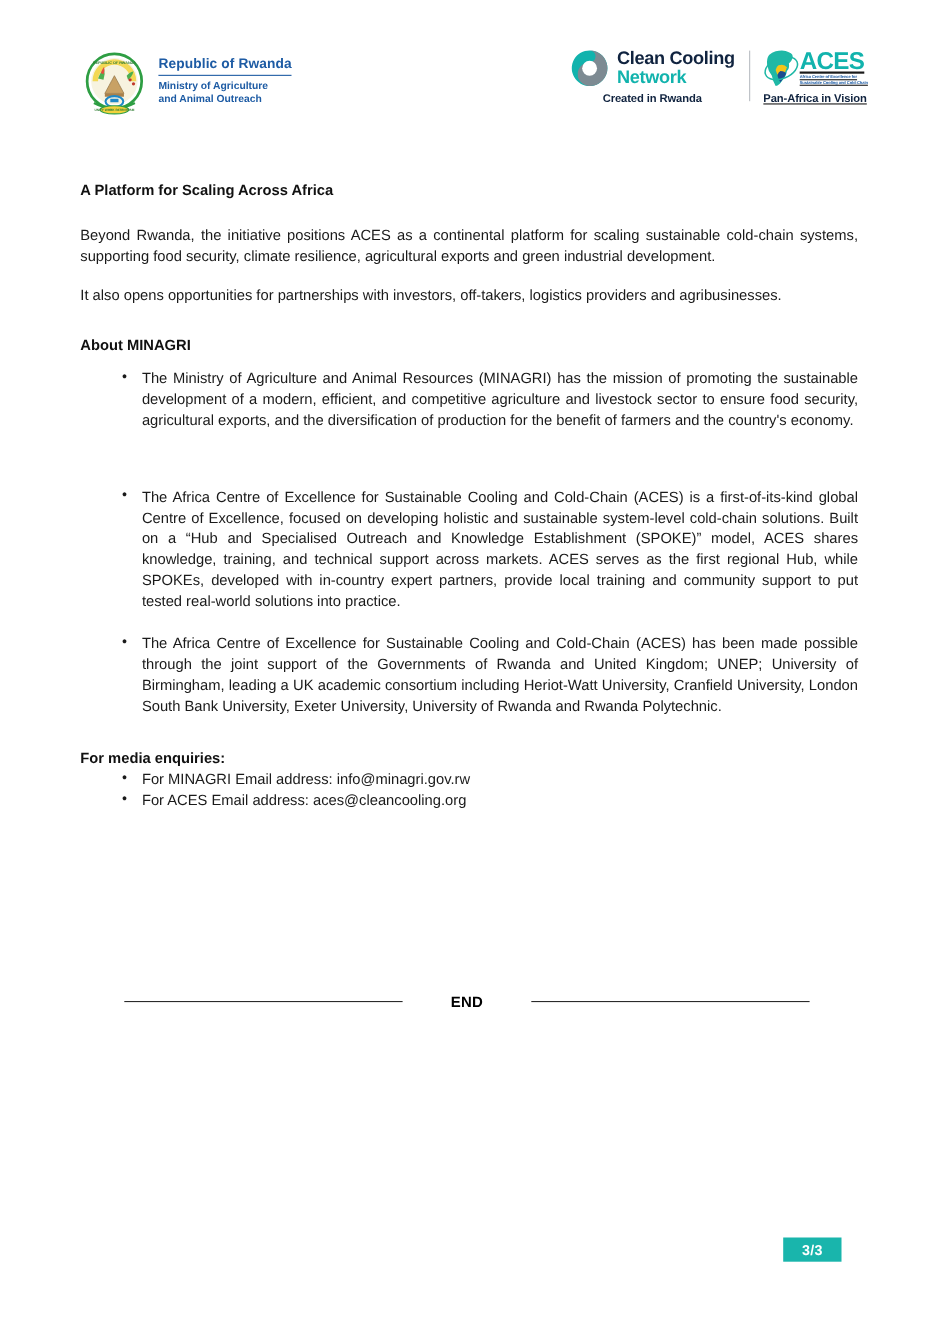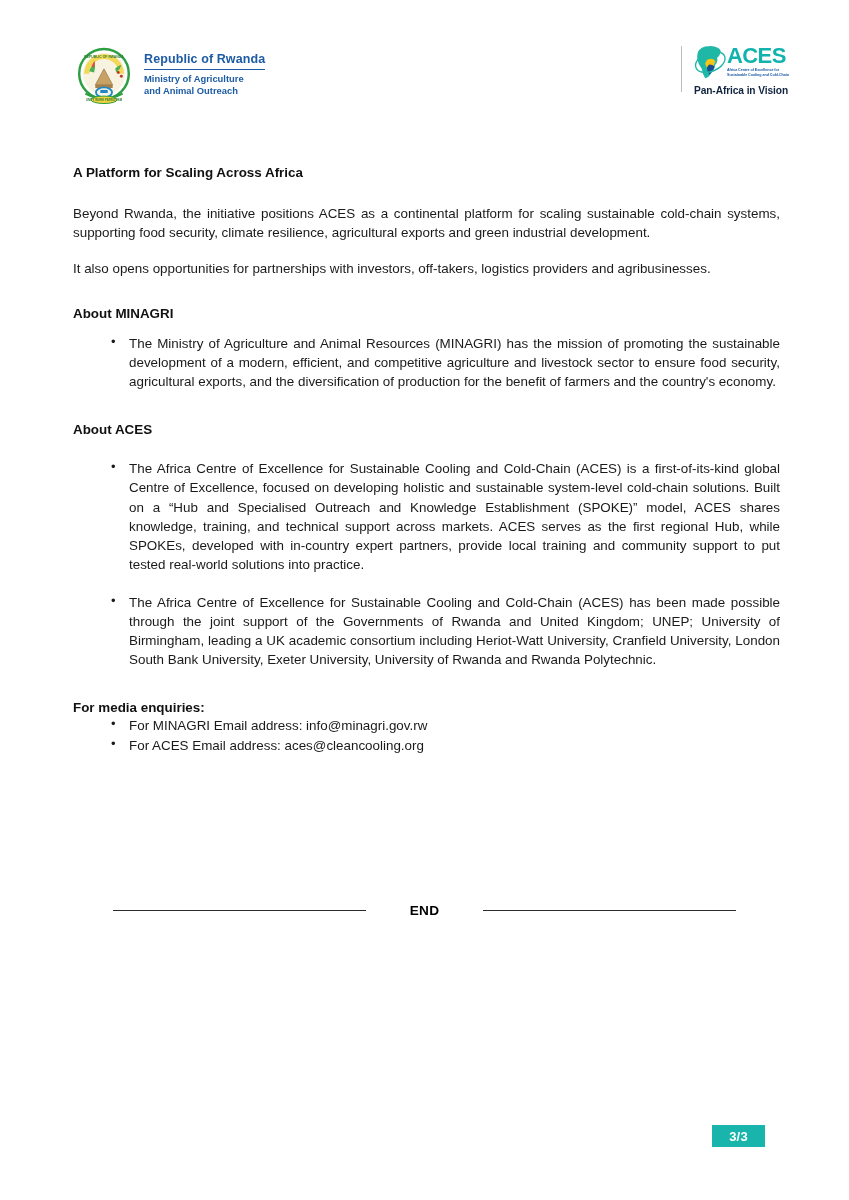--- a/index.html
+++ b/index.html
@@ -107,20 +107,21 @@
     width: 1px;
     background: #b9bdc2;
     height: 46px;
     margin: 2px 11px 0 13px;
   }
 
   .aces-block {
     display: flex;
     flex-direction: column;
     align-items: center;
+    text-decoration: underline;
   }
   .aces-row {
     display: flex;
     align-items: center;
     gap: 1px;
   }
   .aces-map { width: 38px; height: 36px; }
   .aces-textwrap {
     display: flex;
     flex-direction: column;
@@ -298,20 +299,34 @@
         <div class="minagri-title">Republic of Rwanda</div>
         <div class="minagri-sub">
           <span>Ministry of Agriculture</span><br>
           <span>and Animal Outreach</span>
         </div>
       </div>
     </div>
 
     <div class="logo-right">
 
+      <div class="ccn-block">
+        <div class="ccn-row">
+          <svg class="ccn-mark" viewBox="0 0 40 40">
+            <path d="M20 2 a18 18 0 1 0 0.01 0 z" fill="#12b3ad"></path>
+            <path d="M20 2 a18 18 0 0 1 0 36 a12 12 0 0 1 0 -24 a6 6 0 0 0 0 -12 z" fill="#7d8a92"></path>
+            <circle cx="20" cy="20" r="7.5" fill="#ffffff"></circle>
+          </svg>
+          <div class="ccn-words">
+            <span class="ccn-clean">Clean Cooling</span><br>
+            <span class="ccn-net">Network</span>
+          </div>
+        </div>
+        <div class="ccn-tag">Created in Rwanda</div>
+      </div>
 
       <div class="logo-divider"></div>
 
       <div class="aces-block">
         <div class="aces-row">
           <svg class="aces-map" viewBox="0 0 44 42">
             <path d="M14 3 q9 -2 14 1 q5 2 4 6 q-1 4 -4 6 q1 5 -2 8 q-1 6 -5 10 q-3 5 -7 6 q-3 -5 -4 -11 q-4 -5 -5 -11 q-1 -7 2 -11 q3 -3 7 -4 z" fill="#1fb8a6"></path>
             <path d="M17 18 q6 -2 9 2 q-2 7 -7 13 q-4 -6 -5 -10 q1 -4 3 -5 z" fill="#f5c518"></path>
             <path d="M19 24 q5 0 6 3 q-2 5 -6 9 q-3 -5 -3 -8 q1 -3 3 -4 z" fill="#1a4d8f"></path>
             <ellipse cx="20" cy="21" rx="18" ry="11" fill="none" stroke="#1fb8a6" stroke-width="1.6" transform="rotate(-22 20 21)"></ellipse>
@@ -342,21 +357,20 @@
     <div class="gap-head"></div>
 
     <h2 class="section-head">About MINAGRI</h2>
     <div class="gap-bullet"></div>
     <ul class="bullets">
       <li>The Ministry of Agriculture and Animal Resources (MINAGRI) has the mission of promoting the sustainable development of a modern, efficient, and competitive agriculture and livestock sector to ensure food security, agricultural exports, and the diversification of production for the benefit of farmers and the country's economy.</li>
     </ul>
 
     <div class="gap-section"></div>
 
-    <h2 class="section-head">About ACES</h2>
     <div class="gap-bullet-lg"></div>
     <ul class="bullets">
       <li>The Africa Centre of Excellence for Sustainable Cooling and Cold-Chain (ACES) is a first-of-its-kind global Centre of Excellence, focused on developing holistic and sustainable system-level cold-chain solutions. Built on a “Hub and Specialised Outreach and Knowledge Establishment (SPOKE)” model, ACES shares knowledge, training, and technical support across markets. ACES serves as the first regional Hub, while SPOKEs, developed with in-country expert partners, provide local training and community support to put tested real-world solutions into practice.</li>
       <li style="margin-top:19px">The Africa Centre of Excellence for Sustainable Cooling and Cold-Chain (ACES) has been made possible through the joint support of the Governments of Rwanda and United Kingdom; UNEP; University of Birmingham, leading a UK academic consortium including Heriot-Watt University, Cranfield University, London South Bank University, Exeter University, University of Rwanda and Rwanda Polytechnic.</li>
     </ul>
 
     <div class="gap-section"></div>
 
     <h2 class="section-head">For media enquiries:</h2>
     <ul class="media-bullets">

